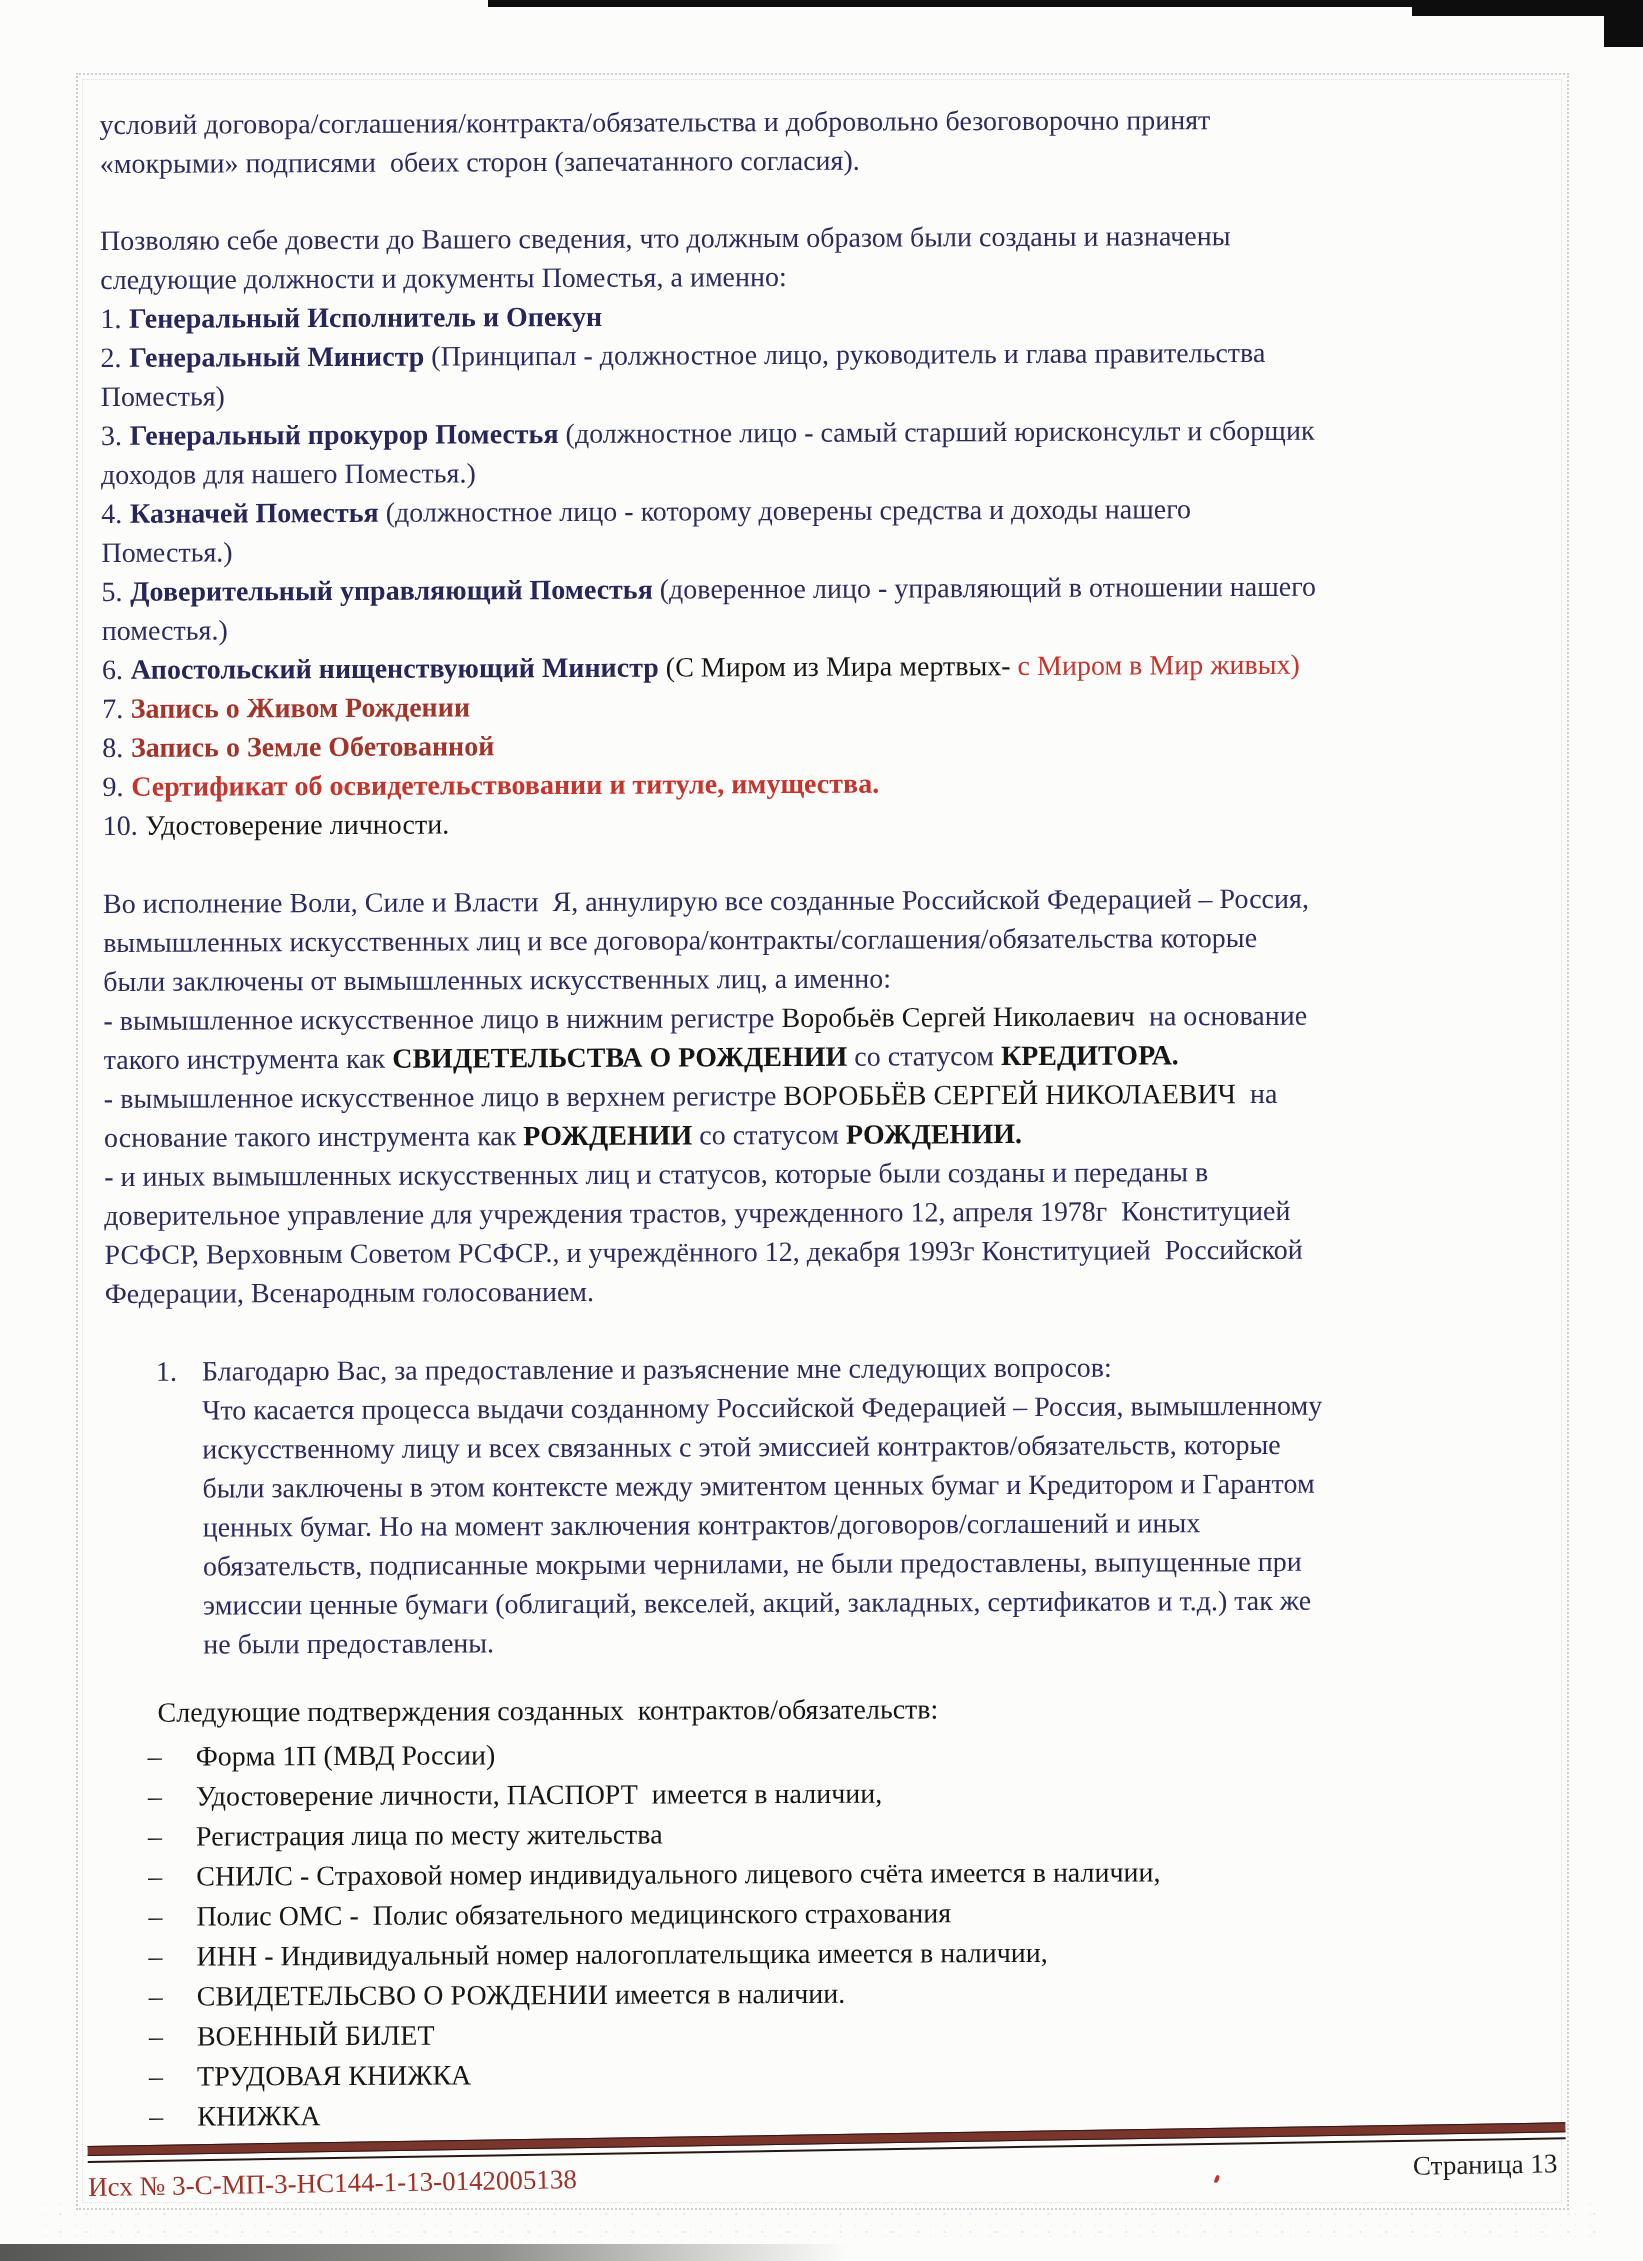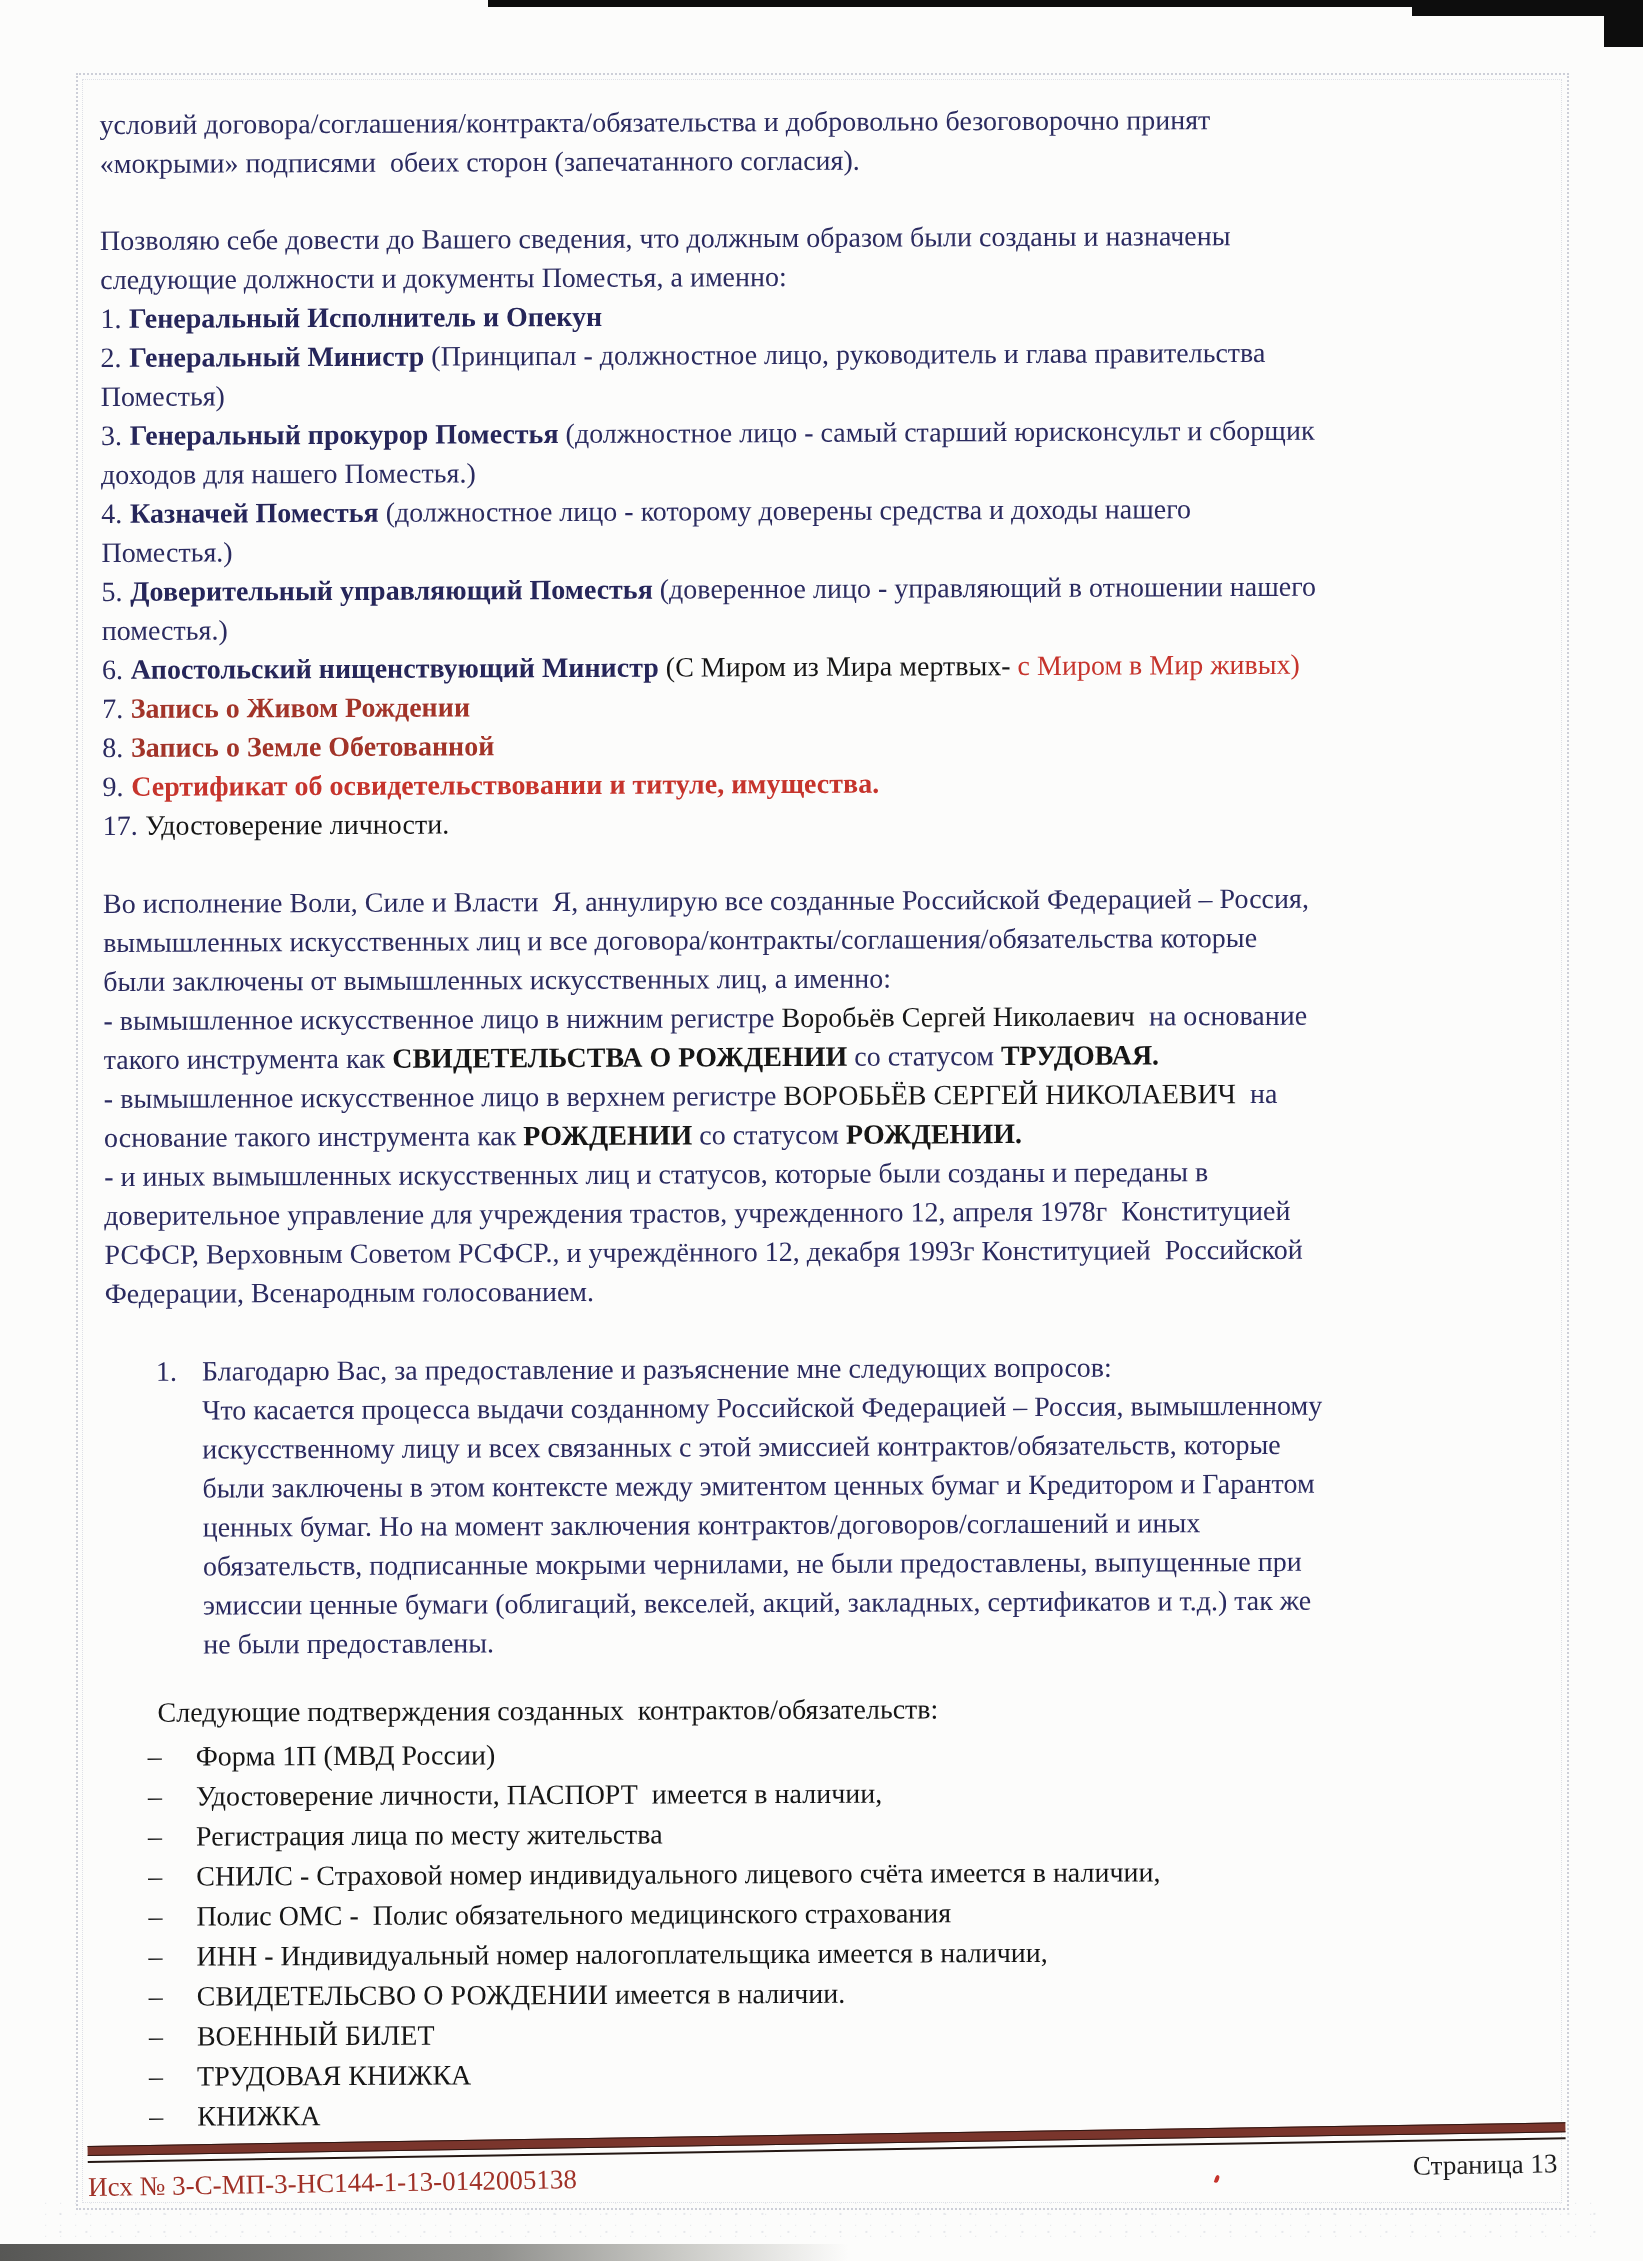--- a/index.html
+++ b/index.html
@@ -80,27 +80,27 @@
   <div class="p"><span class="num t">3.</span><span class="ttl t">Генеральный прокурор Поместья</span><span class="t"> (должностное лицо - самый старший юрисконсульт и сборщик
 доходов для нашего Поместья.)</span></div>
   <div class="p"><span class="num t">4.</span><span class="ttl t">Казначей Поместья</span><span class="t"> (должностное лицо - которому доверены средства и доходы нашего
 Поместья.)</span></div>
   <div class="p"><span class="num t">5.</span><span class="ttl t">Доверительный управляющий Поместья</span><span class="t"> (доверенное лицо - управляющий в отношении нашего
 поместья.)</span></div>
   <div class="p"><span class="num t">6.</span><span class="ttl t">Апостольский нищенствующий Министр</span><span class="t black"> (С Миром из Мира мертвых- </span><span class="t red">с Миром в Мир живых)</span></div>
   <div class="p"><span class="num t">7.</span><span class="ttl brick t">Запись о Живом Рождении</span></div>
   <div class="p"><span class="num t">8.</span><span class="ttl brick t">Запись о Земле Обетованной</span></div>
   <div class="p"><span class="num t">9.</span><span class="ttl red t">Сертификат об освидетельствовании и титуле, имущества.</span></div>
-  <div class="p mb80"><span class="num t">17.</span><span class="plain t">Удостоверение личности.</span></div>
+  <div class="p mb80"><span class="num t">10.</span><span class="plain t">Удостоверение личности.</span></div>
 
   <div class="p t">Во исполнение Воли, Силе и Власти  Я, аннулирую все созданные Российской Федерацией – Россия,
 вымышленных искусственных лиц и все договора/контракты/соглашения/обязательства которые
 были заключены от вымышленных искусственных лиц, а именно:</div>
   <div class="p"><span class="t">- вымышленное искусственное лицо в нижним регистре </span><span class="t black">Воробьёв Сергей Николаевич</span><span class="t">  на основание
-такого инструмента как </span><span class="t bb">СВИДЕТЕЛЬСТВА О РОЖДЕНИИ</span><span class="t"> со статусом </span><span class="t bb">ТРУДОВАЯ.</span></div>
+такого инструмента как </span><span class="t bb">СВИДЕТЕЛЬСТВА О РОЖДЕНИИ</span><span class="t"> со статусом </span><span class="t bb">КРЕДИТОРА.</span></div>
   <div class="p"><span class="t">- вымышленное искусственное лицо в верхнем регистре </span><span class="t black">ВОРОБЬЁВ СЕРГЕЙ НИКОЛАЕВИЧ</span><span class="t">  на
 основание такого инструмента как </span><span class="t bb">РОЖДЕНИИ</span><span class="t"> со статусом </span><span class="t bb">РОЖДЕНИИ.</span></div>
   <div class="p mb80 t">- и иных вымышленных искусственных лиц и статусов, которые были созданы и переданы в
 доверительное управление для учреждения трастов, учрежденного 12, апреля 1978г  Конституцией
 РСФСР, Верховным Советом РСФСР., и учреждённого 12, декабря 1993г Конституцией  Российской
 Федерации, Всенародным голосованием.</div>
 
   <div class="thanks">
     <span class="num t">1.</span>
     <div class="t">Благодарю Вас, за предоставление и разъяснение мне следующих вопросов:</div>

